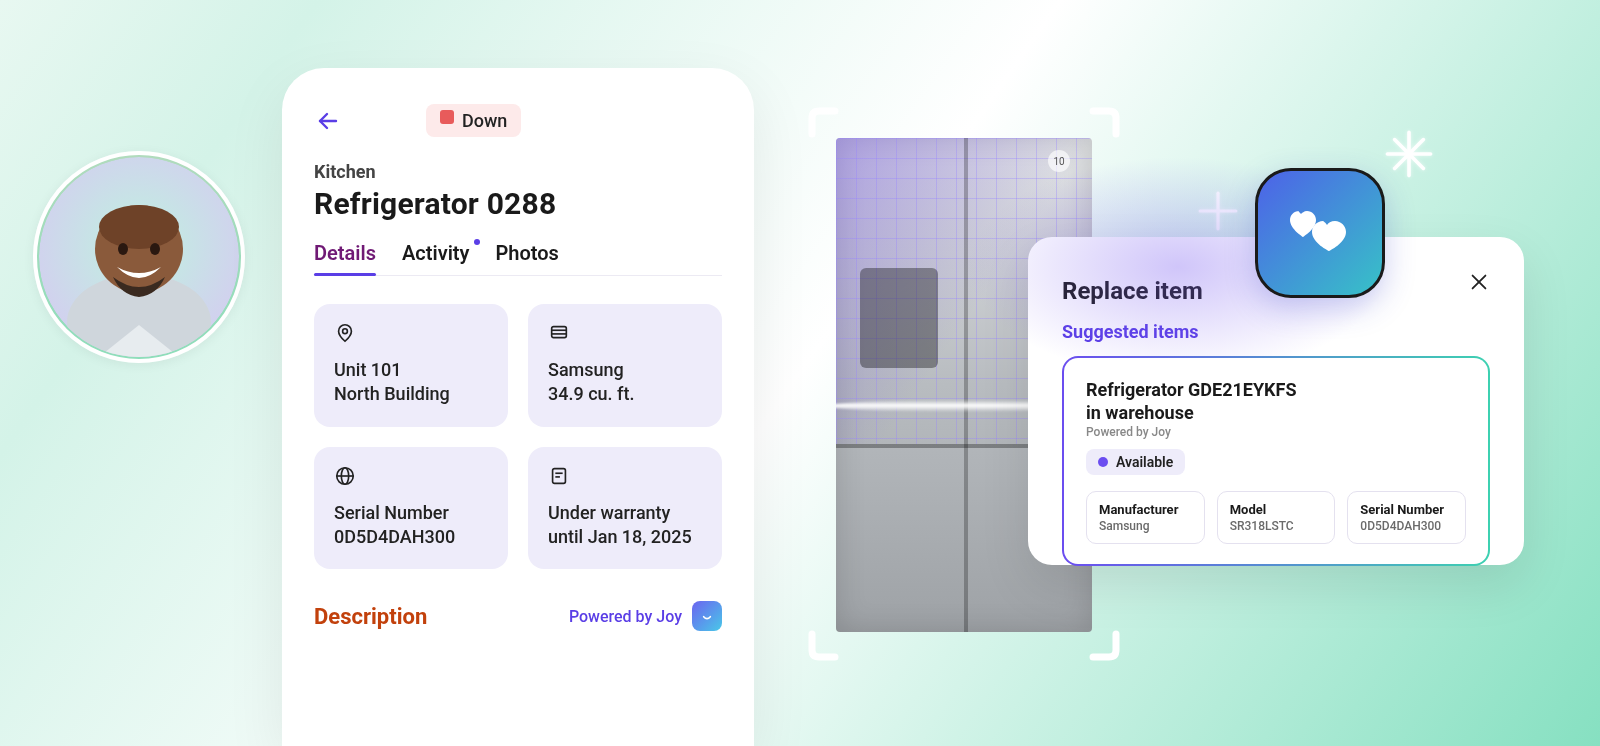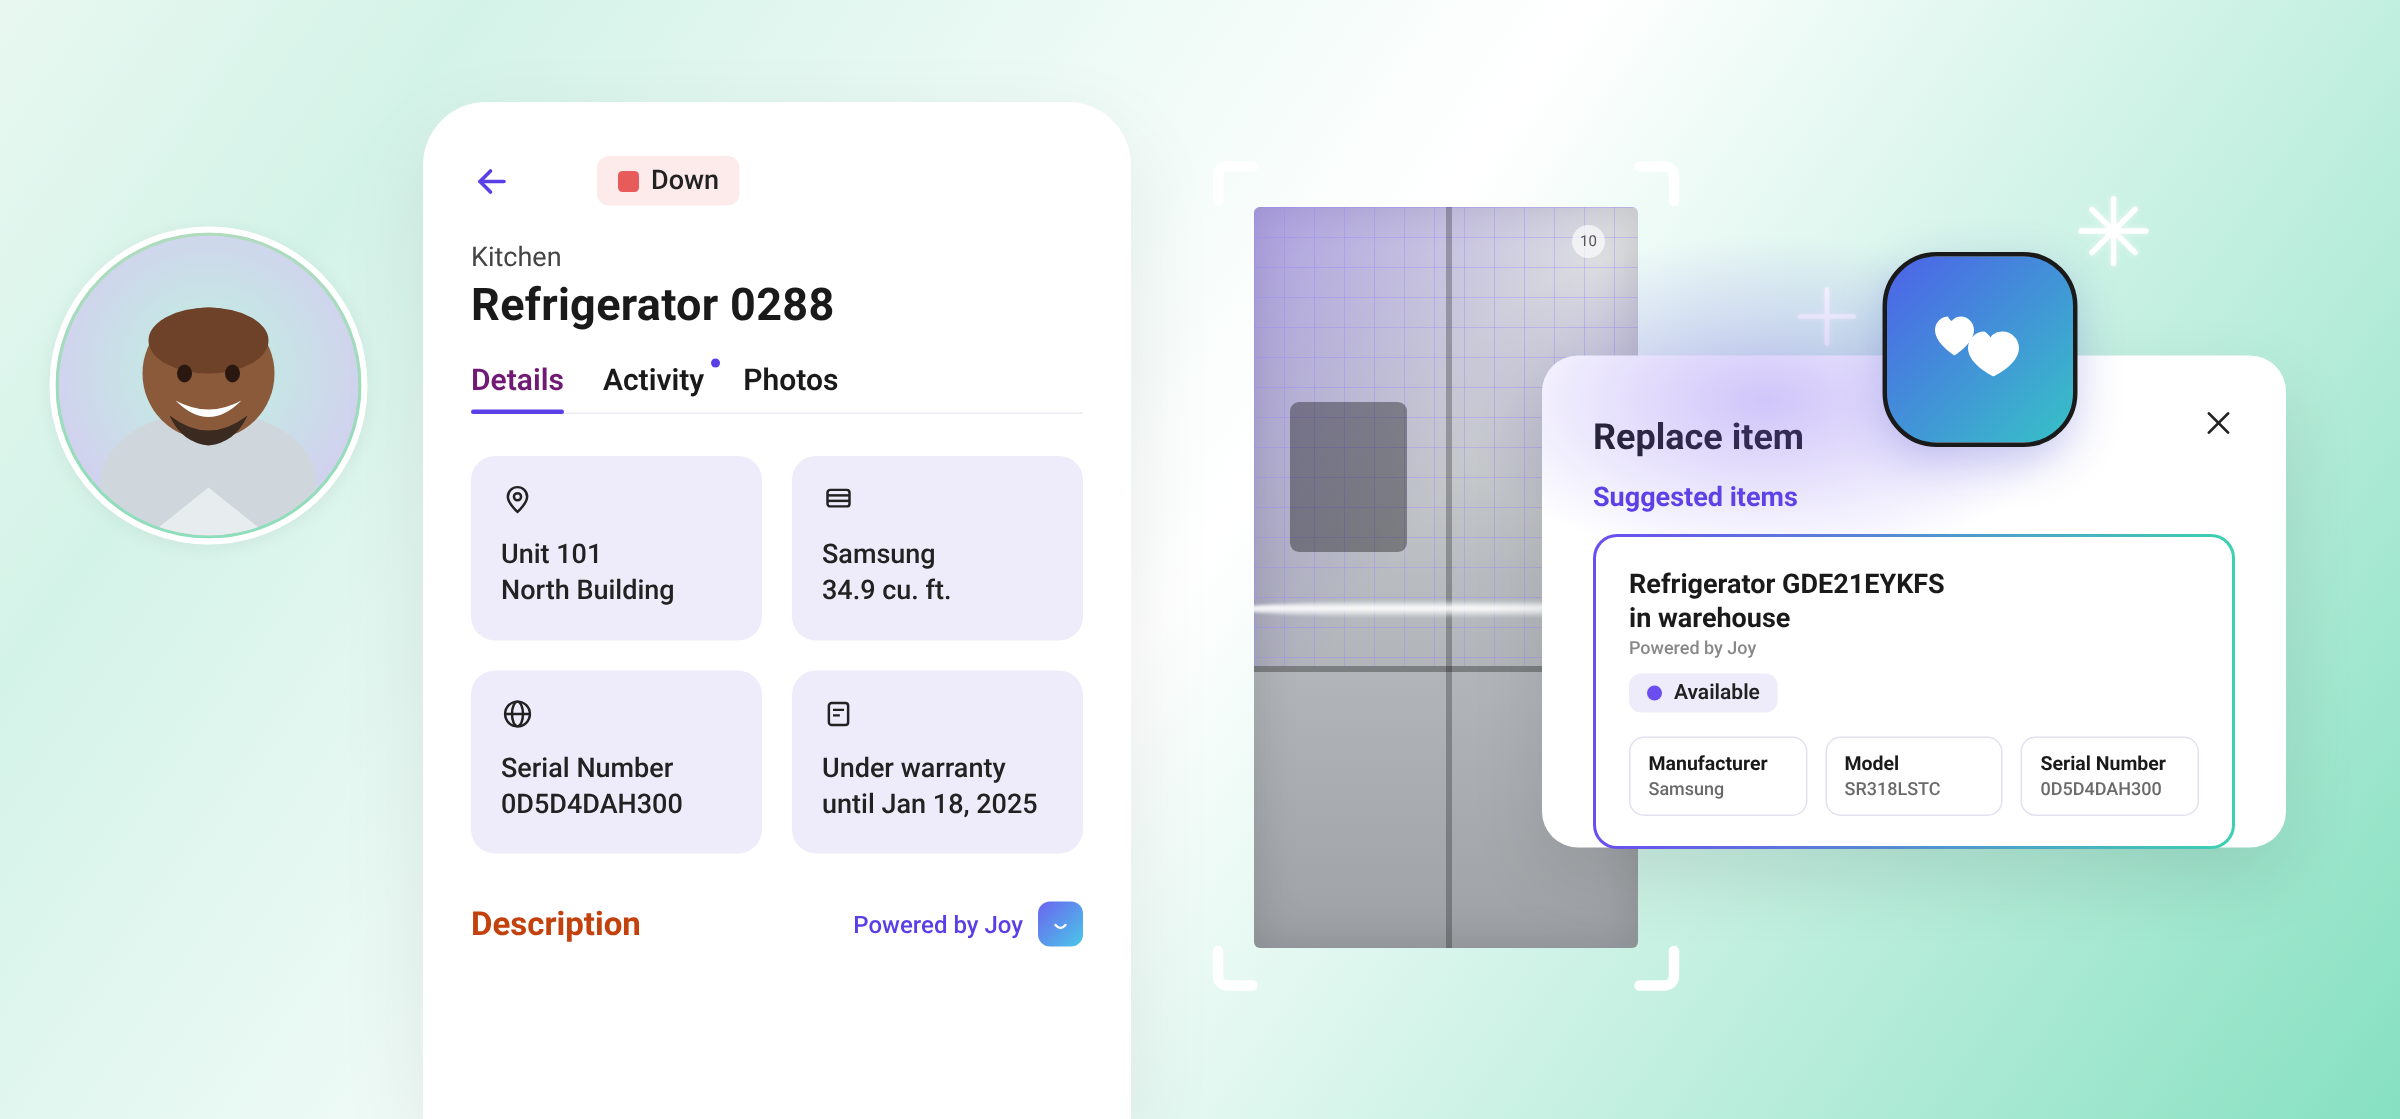--- a/index.html
+++ b/index.html
@@ -23,27 +23,27 @@
   
   .phone {
     position: absolute; left: 282px; top: 68px; width: 472px; height: 678px;
     background: #ffffff; border-radius: 42px 42px 0 0;
     box-shadow: 0 20px 60px rgba(0,0,0,.08);
     padding: 36px 32px 0 32px;
   }
   .phone-header { display: flex; align-items: center; margin-bottom: 24px; }
   .back-btn { width: 28px; height: 28px; display:flex; align-items:center; justify-content:center; cursor:pointer;}
   .status-pill {
-    margin-left: 56px; display: inline-flex; align-items: center; gap: 8px;
+    margin-left: 84px; display: inline-flex; gap: 8px;
     background: #fdeaea; padding: 6px 14px; border-radius: 8px; font-size: 18px; font-weight: 500;
     color: #222;
   }
   .status-dot { width: 14px; height: 14px; background: #e85b5b; border-radius: 3px; }
 
-  .breadcrumb { font-size: 18px; color: #444; margin-bottom: 4px; font-weight: 400;}
+  .breadcrumb { font-size: 18px; color: #444; margin-bottom: 4px; font-weight: 700;}
   .page-title { font-size: 30px; font-weight: 700; color: #1a1a1a; margin-bottom: 20px; letter-spacing: .2px;}
 
   .tabs { display: flex; gap: 26px; border-bottom: 1px solid #eceaf3; margin-bottom: 28px; }
   .tab { font-size: 20px; font-weight: 600; color: #1a1a1a; padding-bottom: 10px; position: relative; cursor:pointer;}
   .tab.active { color: #701a75; }
   .tab.active::after { content:""; position:absolute; left:0; right:0; bottom:-1px; height:3px; background:#5a3ee6; border-radius:2px;}
   .tab .dot { width:6px; height:6px; background:#5a3ee6; border-radius:50%; position:absolute; top:-2px; right:-10px;}
 
   .info-grid { display: grid; grid-template-columns: 1fr 1fr; gap: 20px; margin-bottom: 32px;}
   .info-card { background:#eeecfa; border-radius:16px; padding:18px 20px 20px 20px; }

